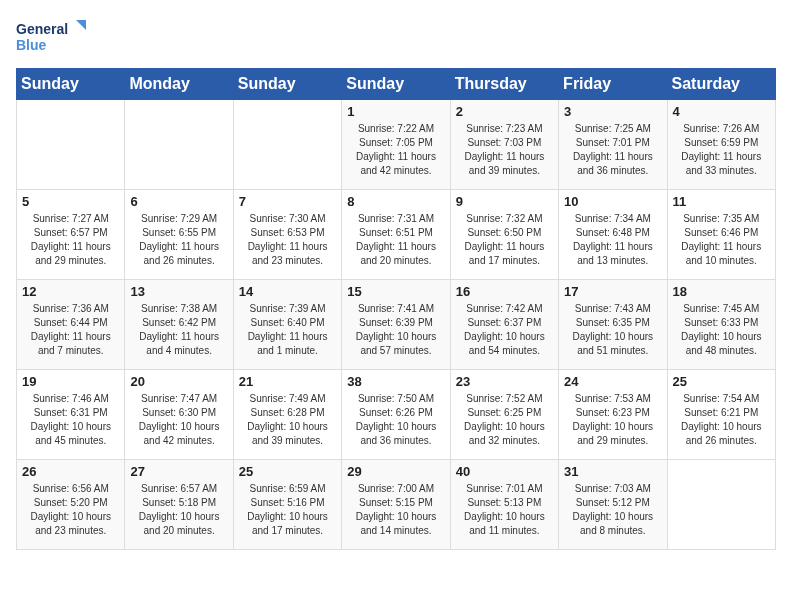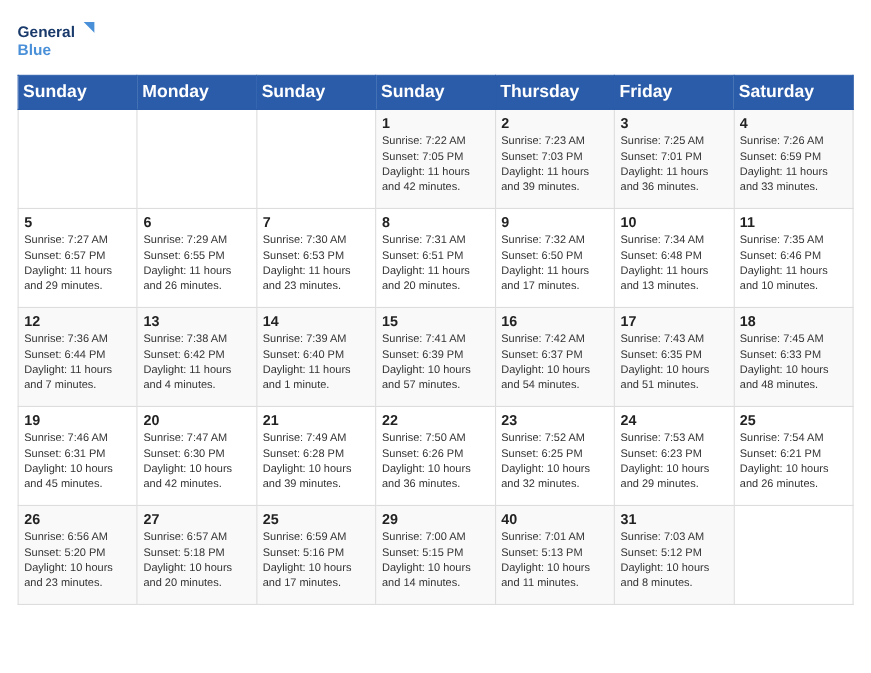--- a/index.html
+++ b/index.html
@@ -67,20 +67,21 @@
     .day-num {
       font-weight: bold;
       font-size: 13px;
       margin-bottom: 3px;
       color: #222;
     }
     .day-info {
       font-size: 10px;
       color: #333;
       line-height: 1.4;
+      text-align: center;
     }
     .empty {
       background: #fff;
     }
   </style>
 </head>
 <body>
 
 <div class="header">
   <div class="logo">
@@ -197,21 +198,21 @@
         </td>
         <td>
           <div class="day-num">20</div>
           <div class="day-info">Sunrise: 7:47 AM<br>Sunset: 6:30 PM<br>Daylight: 10 hours and 42 minutes.</div>
         </td>
         <td>
           <div class="day-num">21</div>
           <div class="day-info">Sunrise: 7:49 AM<br>Sunset: 6:28 PM<br>Daylight: 10 hours and 39 minutes.</div>
         </td>
         <td>
-          <div class="day-num">22</div>
+          <div class="day-num">38</div>
           <div class="day-info">Sunrise: 7:50 AM<br>Sunset: 6:26 PM<br>Daylight: 10 hours and 36 minutes.</div>
         </td>
         <td>
           <div class="day-num">23</div>
           <div class="day-info">Sunrise: 7:52 AM<br>Sunset: 6:25 PM<br>Daylight: 10 hours and 32 minutes.</div>
         </td>
         <td>
           <div class="day-num">24</div>
           <div class="day-info">Sunrise: 7:53 AM<br>Sunset: 6:23 PM<br>Daylight: 10 hours and 29 minutes.</div>
         </td>

